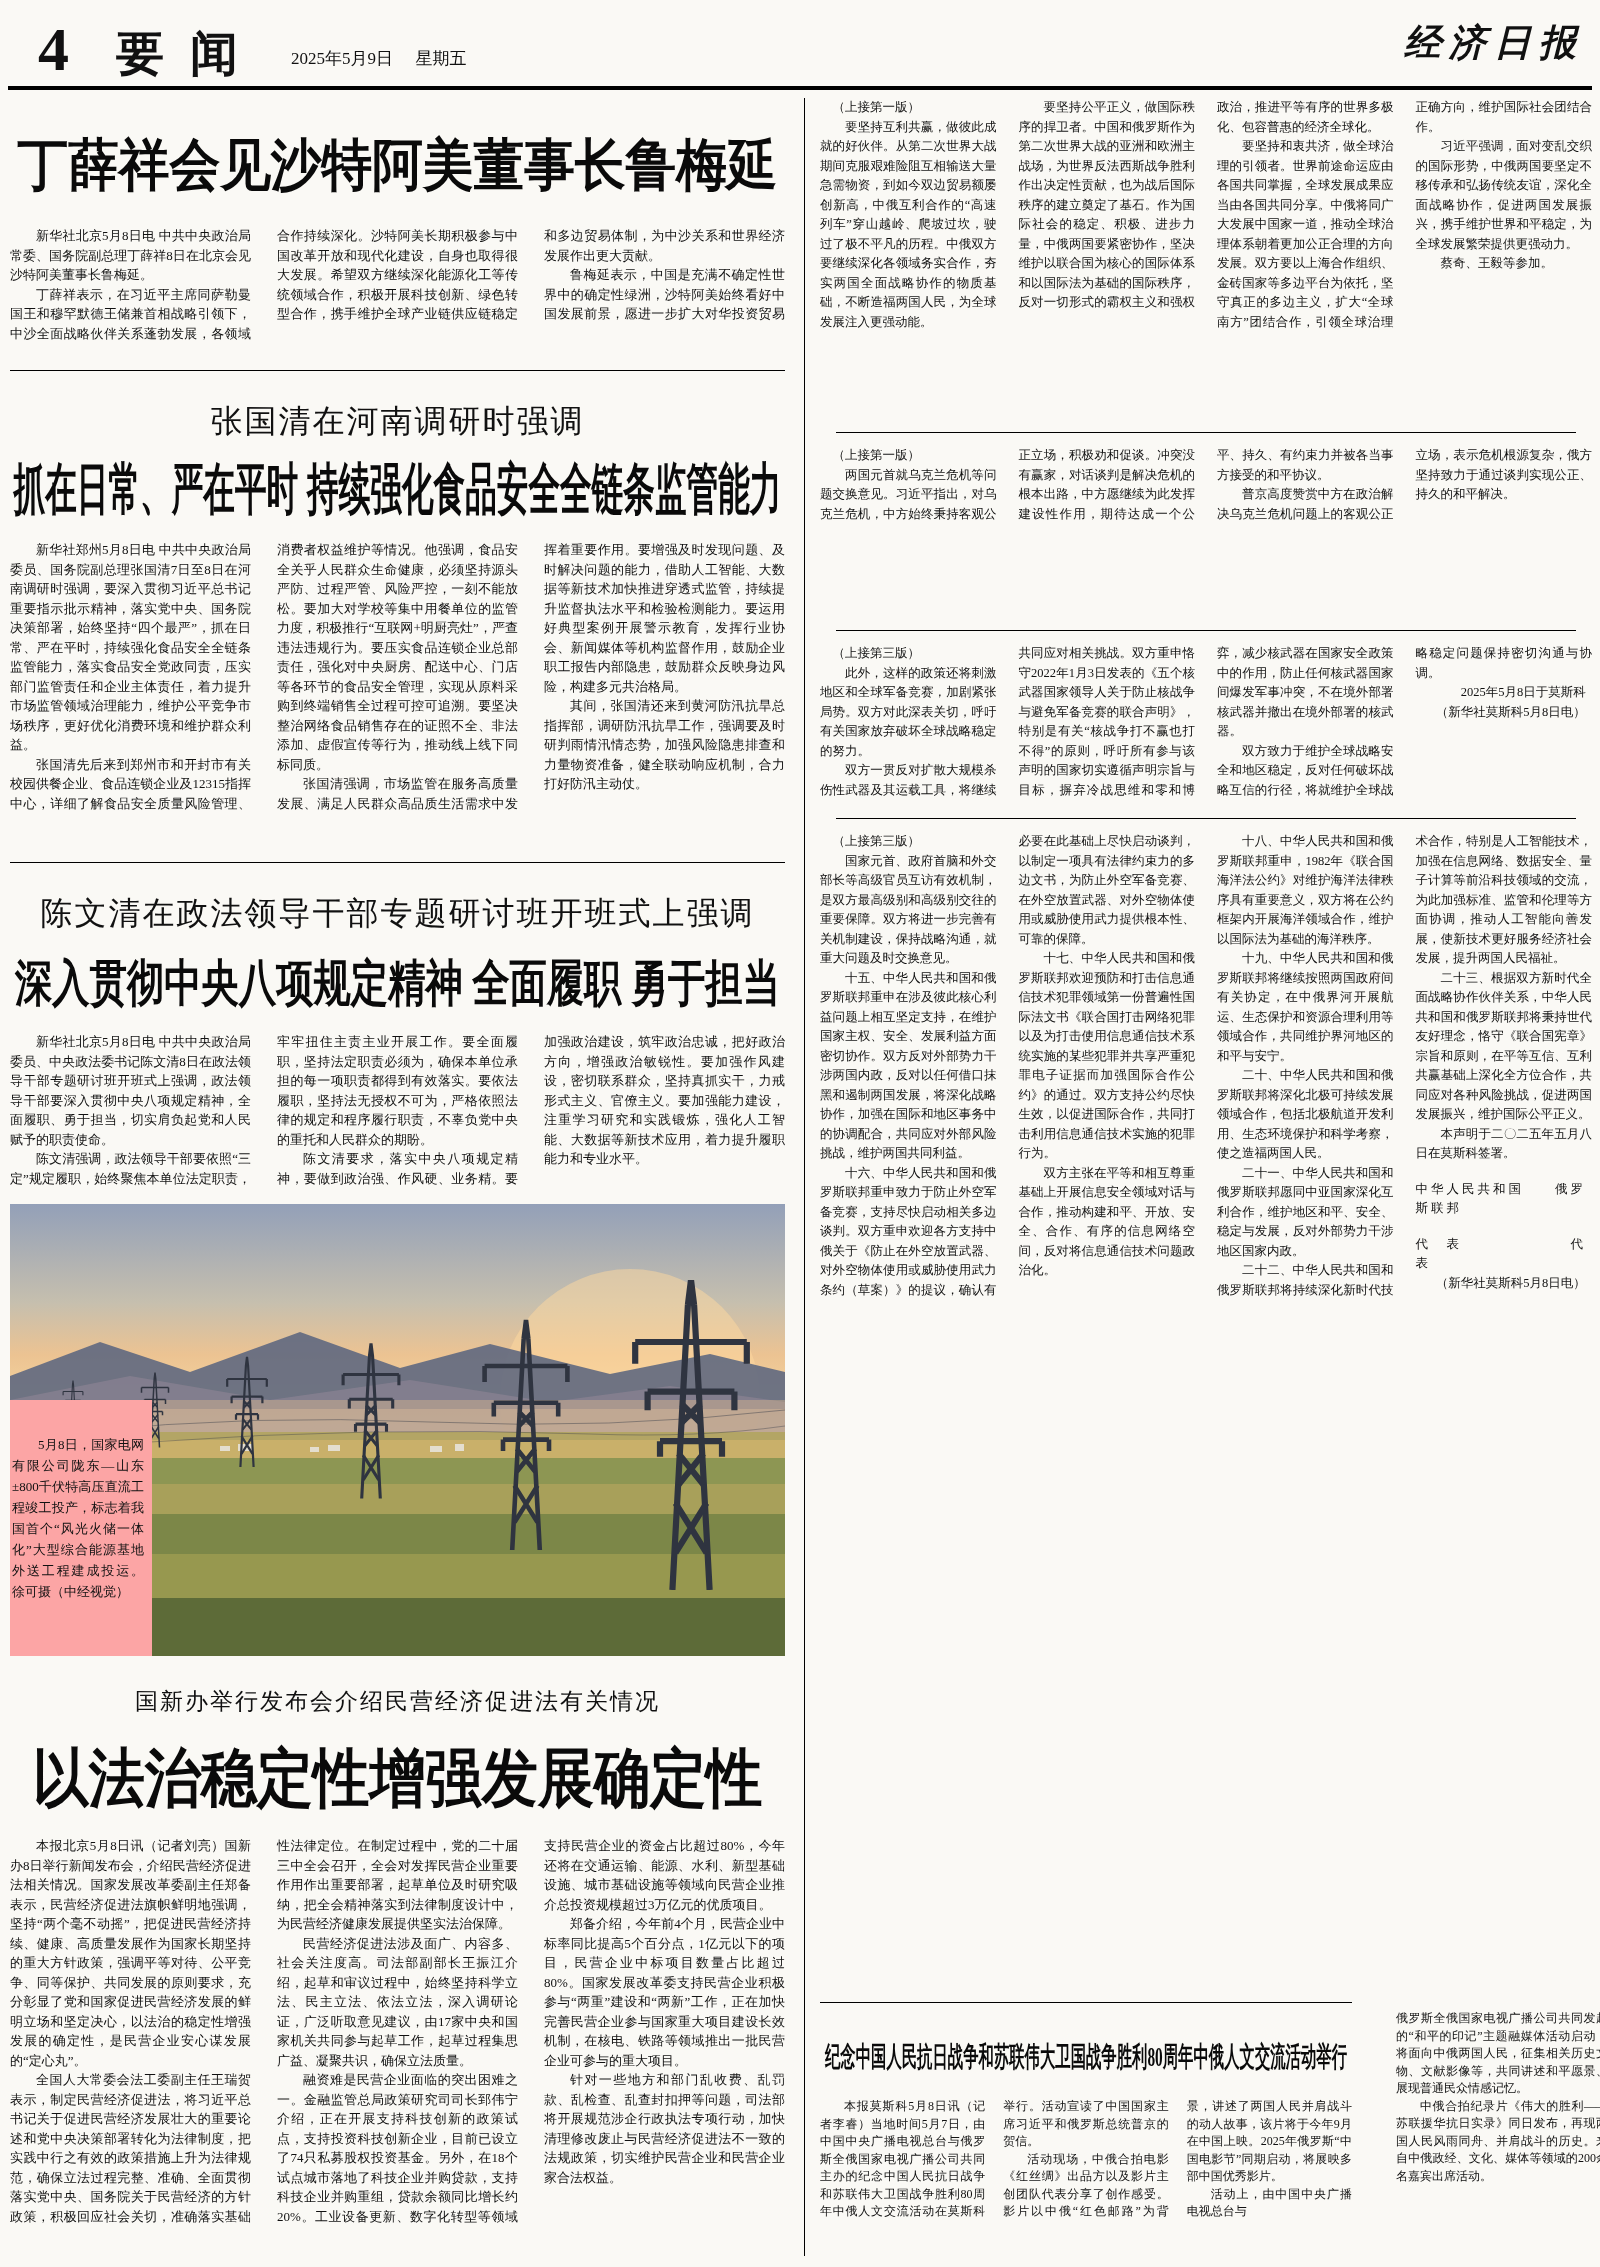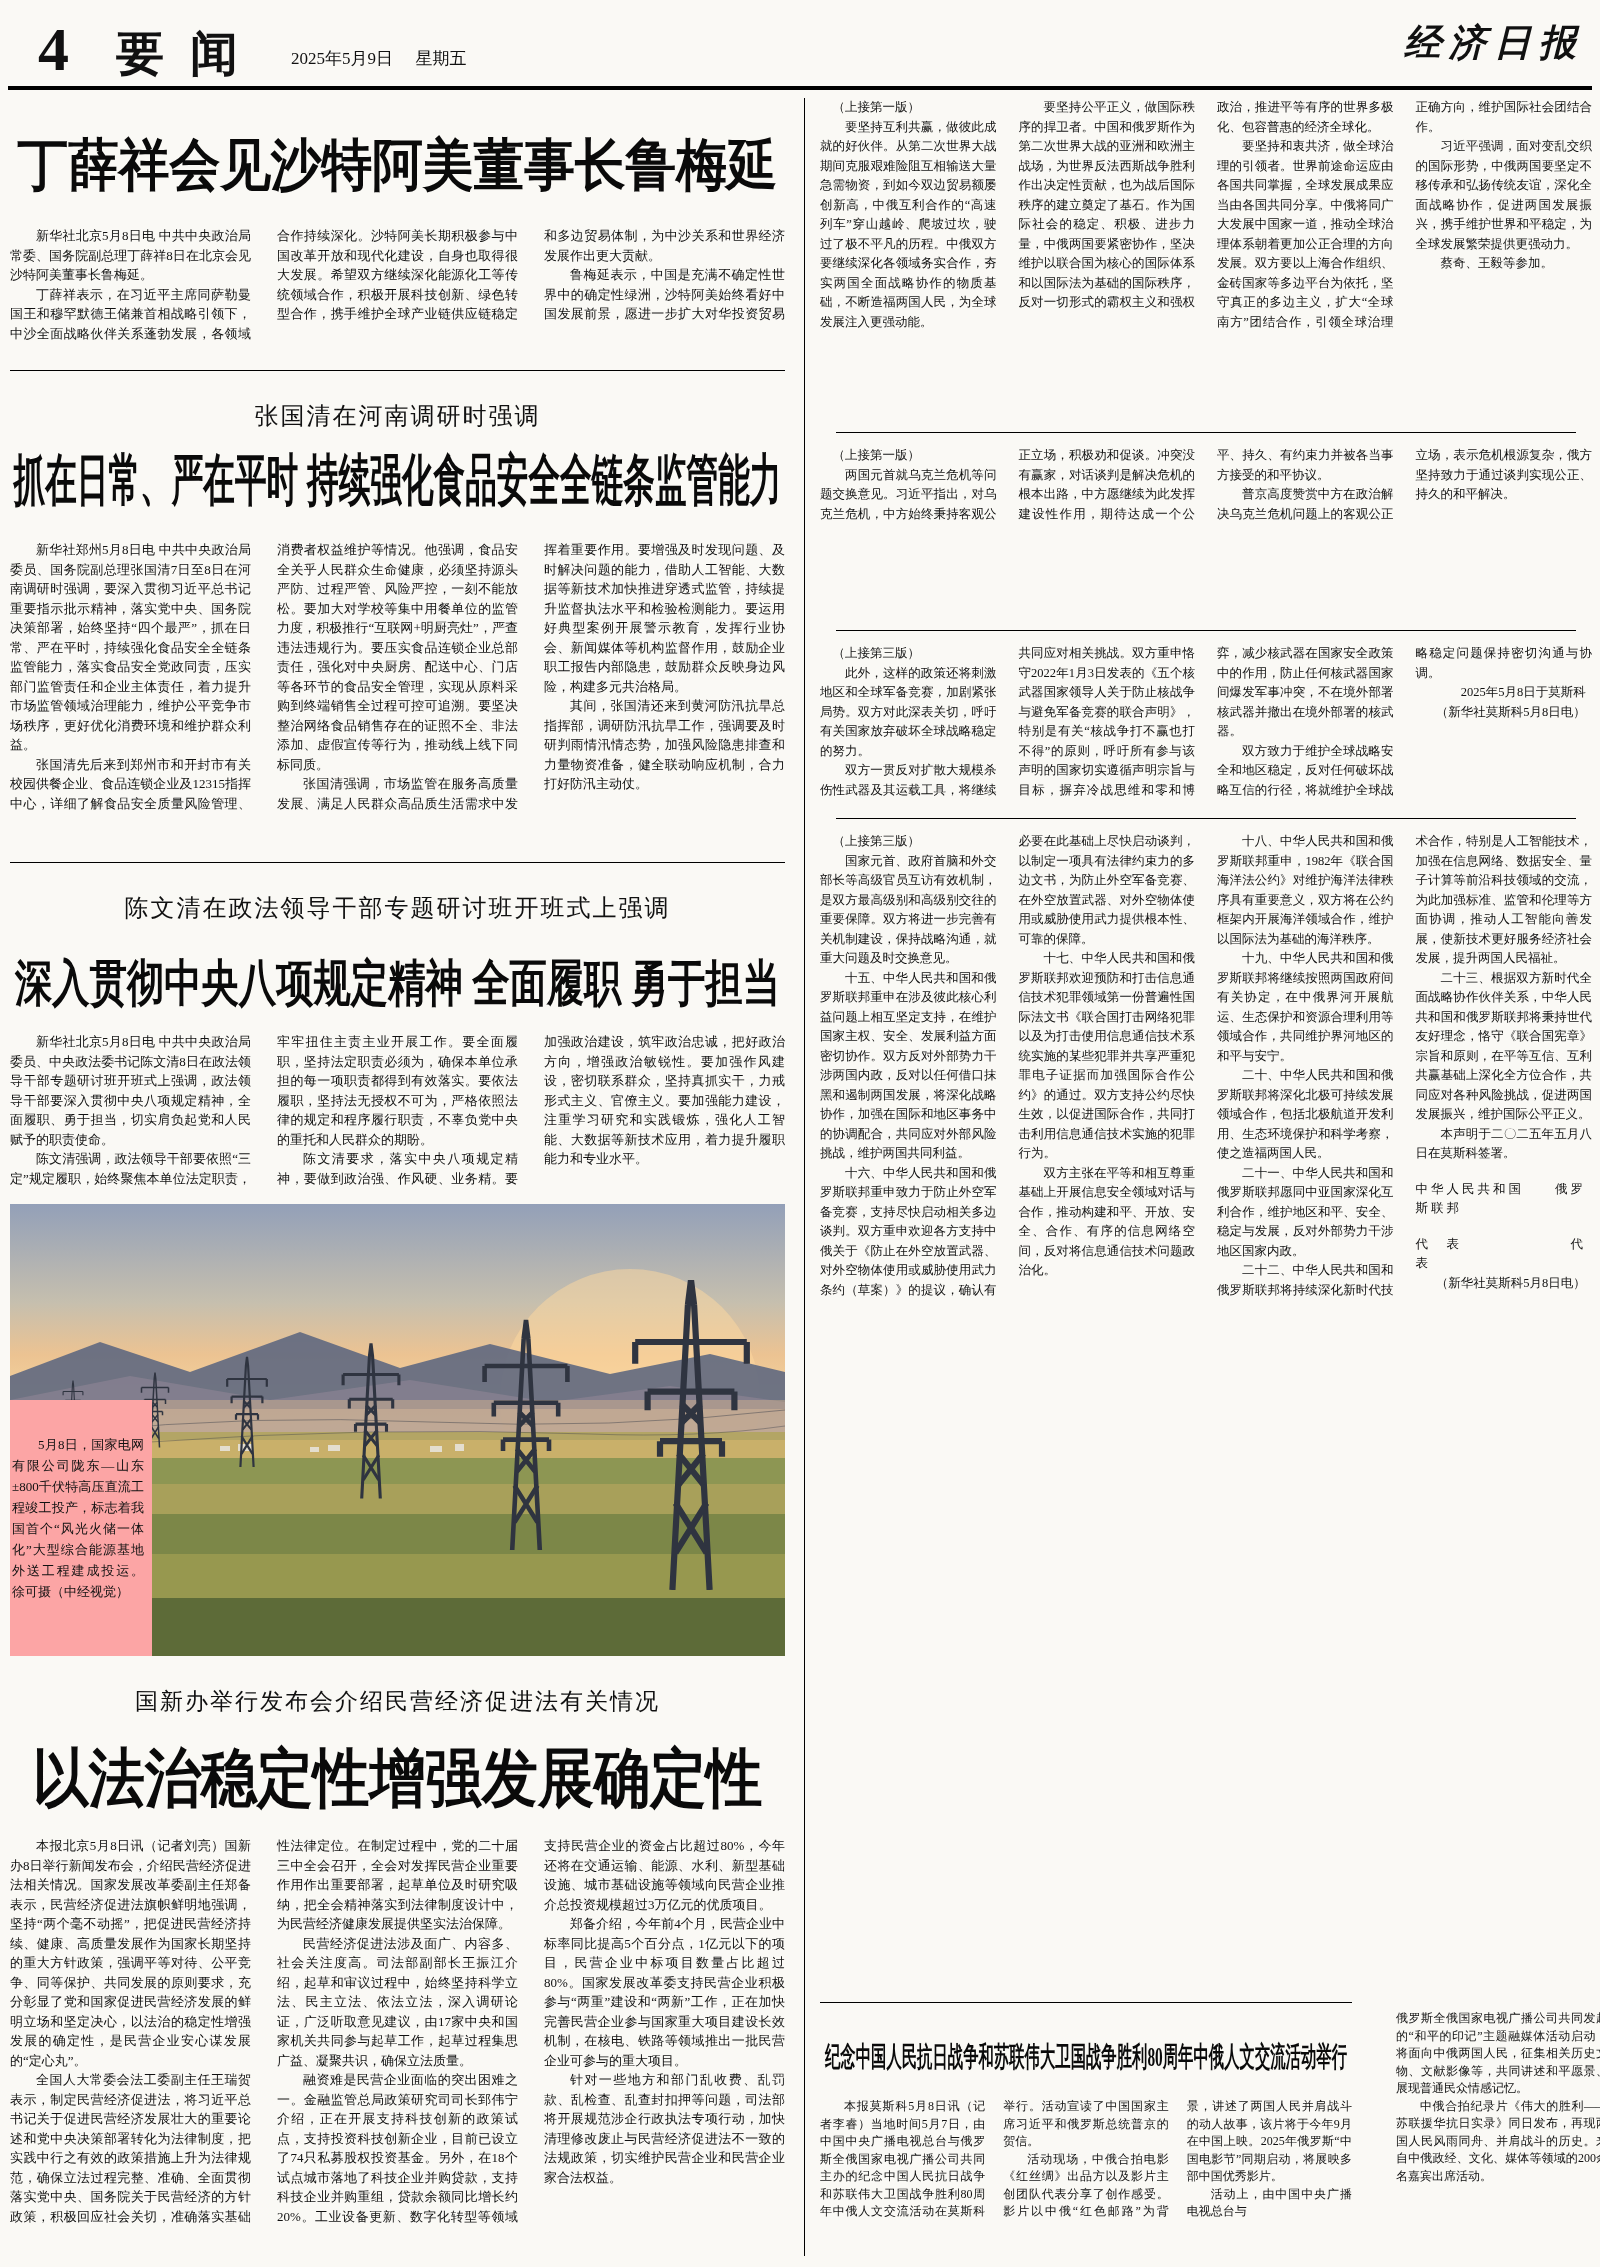--- a/index.html
+++ b/index.html
@@ -9,21 +9,21 @@
   .hr{position:absolute;background:#000;height:2px;}
   .hr.thin{height:1px;}
   .vr{position:absolute;width:1px;background:#000;}
   .body-cols{column-gap:26px;font-size:13px;line-height:19.5px;text-align:justify;overflow:hidden;}
   .c3{column-count:3;}
   .c4{column-count:4;column-gap:22px;font-size:12.5px;line-height:19.5px;}
   .body-cols p{margin:0;text-indent:2em;}
   .body-cols p.mk{text-indent:1em;}
   .body-cols p.tr{text-align:right;text-indent:0;padding-right:.5em;}
   .body-cols p.sig{text-align:left;text-indent:0;letter-spacing:3px;margin-top:16px;}
-  .kicker{position:absolute;width:775px;text-align:center;font-size:24px;letter-spacing:2px;}
+  .kicker{position:absolute;width:775px;text-align:center;font-size:32px;letter-spacing:2px;}
   svg text{fill:#0a0a0a;}
   .hl-sans{font-family:"Liberation Sans",sans-serif;font-weight:900;}
   .hl-serif{font-family:"Liberation Serif",serif;font-weight:900;}
   .hl-kai{font-family:"Liberation Serif",serif;font-weight:700;}
   #masthead{font-style:italic;font-weight:bold;font-size:37px;letter-spacing:8px;text-align:right;}
   #caption-box{position:absolute;left:0;bottom:0;width:142px;height:256px;background:#fca5a5;
                padding:34px 8px 0 2px;box-sizing:border-box;font-size:13px;line-height:21px;text-align:justify;}
   #caption-box p{margin:0;text-indent:2em;}
 </style>
 </head>
@@ -49,21 +49,21 @@
     </svg>
   </div>
   <div class="abs body-cols c3" style="left:10px;top:226px;width:775px;height:132px;">
     <p>新华社北京5月8日电 中共中央政治局常委、国务院副总理丁薛祥8日在北京会见沙特阿美董事长鲁梅延。</p>
     <p>丁薛祥表示，在习近平主席同萨勒曼国王和穆罕默德王储兼首相战略引领下，中沙全面战略伙伴关系蓬勃发展，各领域合作持续深化。沙特阿美长期积极参与中国改革开放和现代化建设，自身也取得很大发展。希望双方继续深化能源化工等传统领域合作，积极开展科技创新、绿色转型合作，携手维护全球产业链供应链稳定和多边贸易体制，为中沙关系和世界经济发展作出更大贡献。</p>
     <p>鲁梅延表示，中国是充满不确定性世界中的确定性绿洲，沙特阿美始终看好中国发展前景，愿进一步扩大对华投资贸易合作，为拓展两国经贸合作、助力全球能源转型作出贡献。</p>
   </div>
   <div class="hr thin" style="left:10px;width:775px;top:370px;"></div>
 
   <div class="kicker" style="left:10px;top:400px;">张国清在河南调研时强调</div>
-  <div class="abs" style="left:10px;top:435px;width:775px;height:84px;">
+  <div class="abs" style="left:10px;top:444px;width:775px;height:84px;">
     <svg width="775" height="84" viewBox="0 0 775 84">
       <text class="hl-sans" x="50%" y="64" text-anchor="middle" font-size="56" textLength="768" lengthAdjust="spacingAndGlyphs">抓在日常、严在平时 持续强化食品安全全链条监管能力</text>
     </svg>
   </div>
   <div class="abs body-cols c3" style="left:10px;top:540px;width:775px;height:308px;">
     <p>新华社郑州5月8日电 中共中央政治局委员、国务院副总理张国清7日至8日在河南调研时强调，要深入贯彻习近平总书记重要指示批示精神，落实党中央、国务院决策部署，始终坚持“四个最严”，抓在日常、严在平时，持续强化食品安全全链条监管能力，落实食品安全党政同责，压实部门监管责任和企业主体责任，着力提升市场监管领域治理能力，维护公平竞争市场秩序，更好优化消费环境和维护群众利益。</p>
     <p>张国清先后来到郑州市和开封市有关校园供餐企业、食品连锁企业及12315指挥中心，详细了解食品安全质量风险管理、消费者权益维护等情况。他强调，食品安全关乎人民群众生命健康，必须坚持源头严防、过程严管、风险严控，一刻不能放松。要加大对学校等集中用餐单位的监管力度，积极推行“互联网+明厨亮灶”，严查违法违规行为。要压实食品连锁企业总部责任，强化对中央厨房、配送中心、门店等各环节的食品安全管理，实现从原料采购到终端销售全过程可控可追溯。要坚决整治网络食品销售存在的证照不全、非法添加、虚假宣传等行为，推动线上线下同标同质。</p>
     <p>张国清强调，市场监管在服务高质量发展、满足人民群众高品质生活需求中发挥着重要作用。要增强及时发现问题、及时解决问题的能力，借助人工智能、大数据等新技术加快推进穿透式监管，持续提升监督执法水平和检验检测能力。要运用好典型案例开展警示教育，发挥行业协会、新闻媒体等机构监督作用，鼓励企业职工报告内部隐患，鼓励群众反映身边风险，构建多元共治格局。</p>
     <p>其间，张国清还来到黄河防汛抗旱总指挥部，调研防汛抗旱工作，强调要及时研判雨情汛情态势，加强风险隐患排查和力量物资准备，健全联动响应机制，合力打好防汛主动仗。</p>
   </div>

